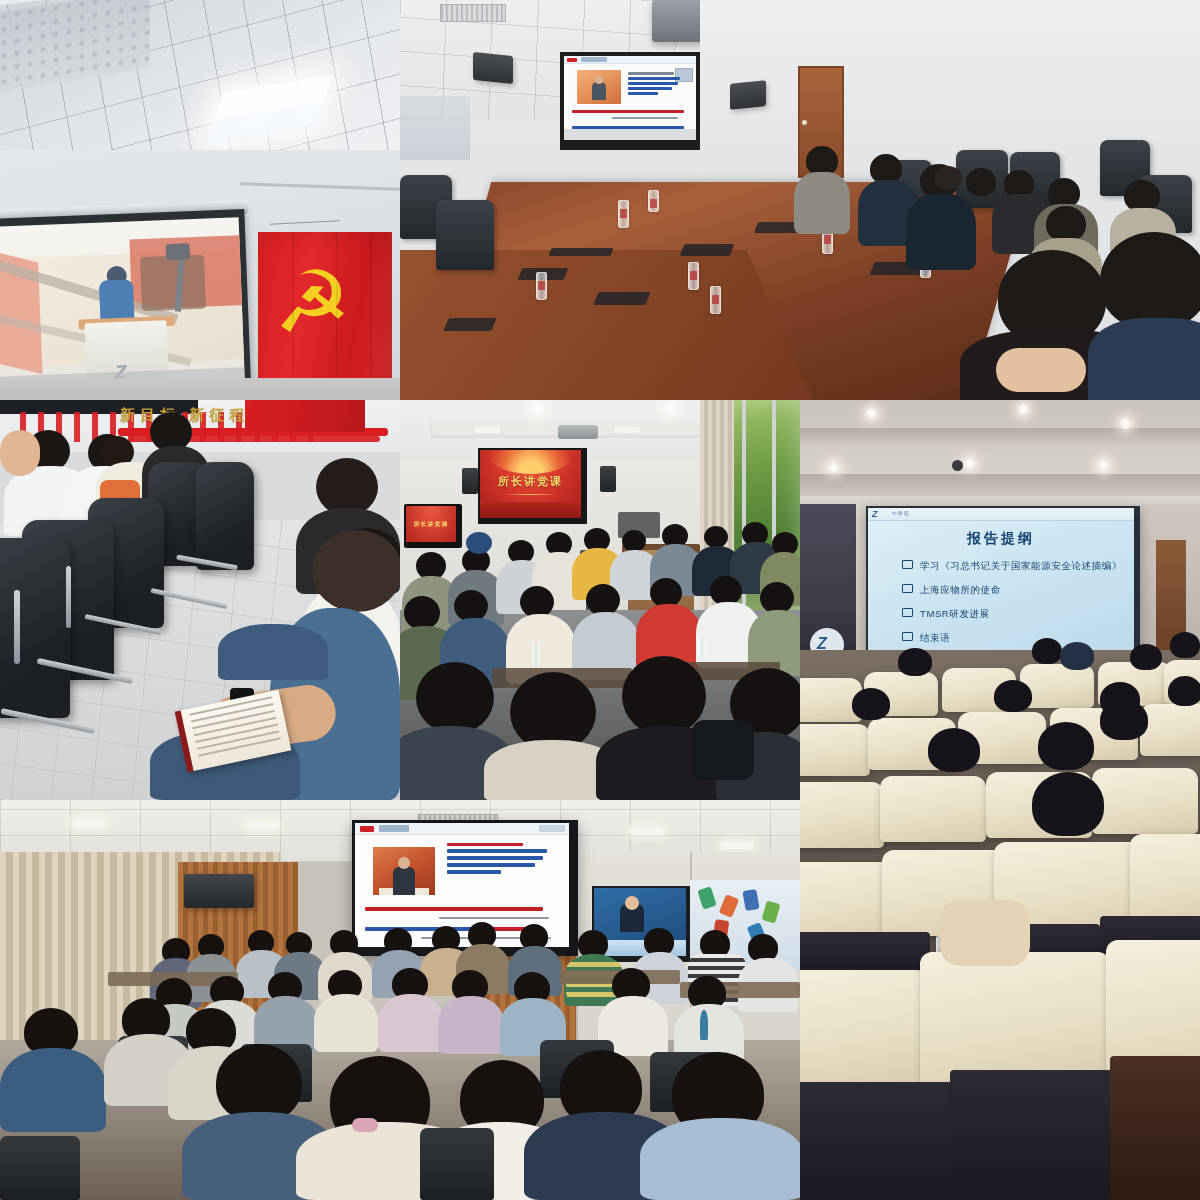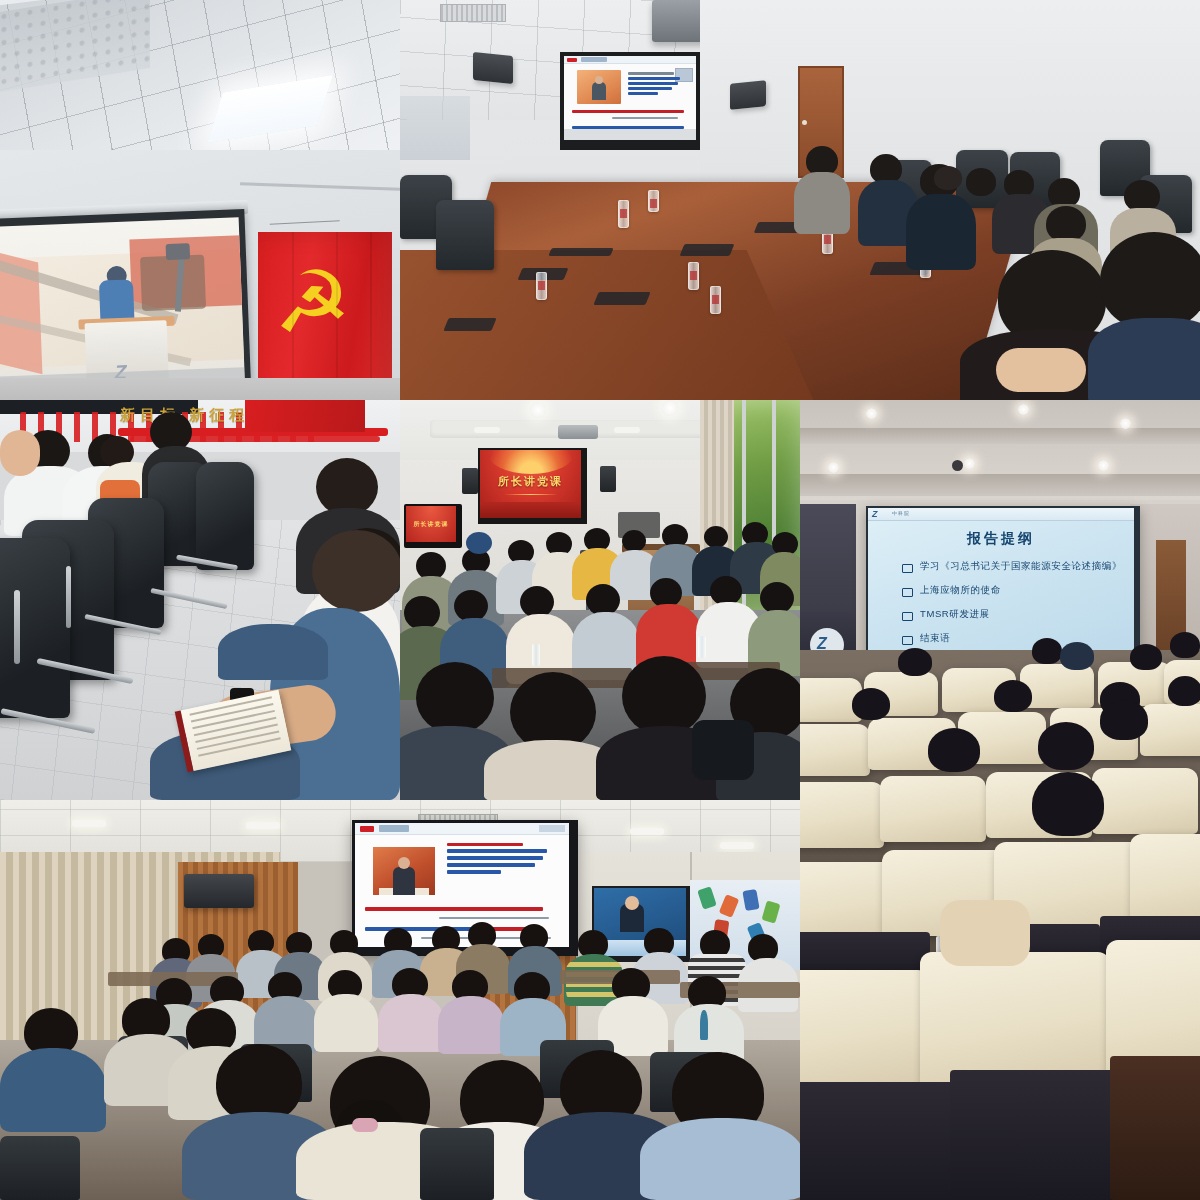--- a/index.html
+++ b/index.html
@@ -164,21 +164,21 @@
   #p5 .wallpanelR{position:absolute;left:330px;top:104px;width:70px;height:166px;background:linear-gradient(#cfc8c2,#b9b1aa);}
   #p5 .door5{position:absolute;left:356px;top:140px;width:30px;height:110px;background:linear-gradient(#8a5b38,#6a4228);}
   #p5 .screen5{position:absolute;left:66px;top:106px;width:270px;height:155px;background:#25303a;padding:2px;box-shadow:0 4px 12px rgba(0,0,0,.3);}
   #p5 .slide5{position:absolute;left:68px;top:108px;width:266px;height:151px;overflow:hidden;
     background:linear-gradient(160deg,#dff0f7 0%,#cfe6f2 40%,#bcd9ea 100%);}
   #p5 .s5bar{position:absolute;left:0;top:0;width:266px;height:12px;background:linear-gradient(#ecf5fa,#d9e9f3);border-bottom:1px solid #b8d0e0;}
   #p5 .s5logo{position:absolute;left:4px;top:2px;width:16px;height:8px;color:#2c5e8e;font-size:9px;font-style:italic;font-weight:bold;line-height:8px;}
   #p5 .s5brand{position:absolute;left:24px;top:2px;font-size:5px;color:#567a97;letter-spacing:1px;}
   #p5 .s5title{position:absolute;left:0;top:22px;width:266px;text-align:center;color:#16456f;font-size:14px;font-weight:bold;letter-spacing:3px;}
   #p5 .s5list{position:absolute;left:34px;top:52px;width:230px;}
-  #p5 .s5item{display:flex;align-items:flex-end;gap:7px;margin-bottom:11px;color:#16456f;font-size:9.5px;letter-spacing:.6px;white-space:nowrap;}
+  #p5 .s5item{display:flex;align-items:flex-start;gap:7px;margin-bottom:11px;color:#16456f;font-size:9.5px;letter-spacing:.6px;white-space:nowrap;}
   #p5 .s5box{width:9px;height:7px;border:1.2px solid #16456f;border-radius:1px;flex:none;}
   #p5 .podium5{position:absolute;left:0px;top:212px;width:56px;height:72px;background:linear-gradient(#3a3a48,#262630);}
   #p5 .plogo5{position:absolute;left:10px;top:228px;width:34px;height:34px;border-radius:50%;background:#dfe6ec;}
   #p5 .plogo5 span{position:absolute;left:7px;top:7px;color:#2b5e8c;font-size:16px;font-style:italic;font-weight:bold;}
   #p5 .tripod5{position:absolute;left:100px;top:258px;width:3px;height:36px;background:#3a3e42;}
   #p5 .tripod5h{position:absolute;left:94px;top:250px;width:15px;height:11px;background:#2c3034;border-radius:2px;}
   #p5 .seats{position:absolute;left:0;top:250px;width:400px;height:550px;background:linear-gradient(#7b6f64,#3a3128);}
   #p5 .seat{position:absolute;background:linear-gradient(170deg,#f5efdd 0%,#e8dfc6 55%,#d6caac 100%);
     border-radius:12px 12px 5px 5px;box-shadow:2px 3px 8px rgba(0,0,0,.3);}
   #p5 .seatdark{position:absolute;background:linear-gradient(#2d2a33,#1a1820);border-radius:4px;}

